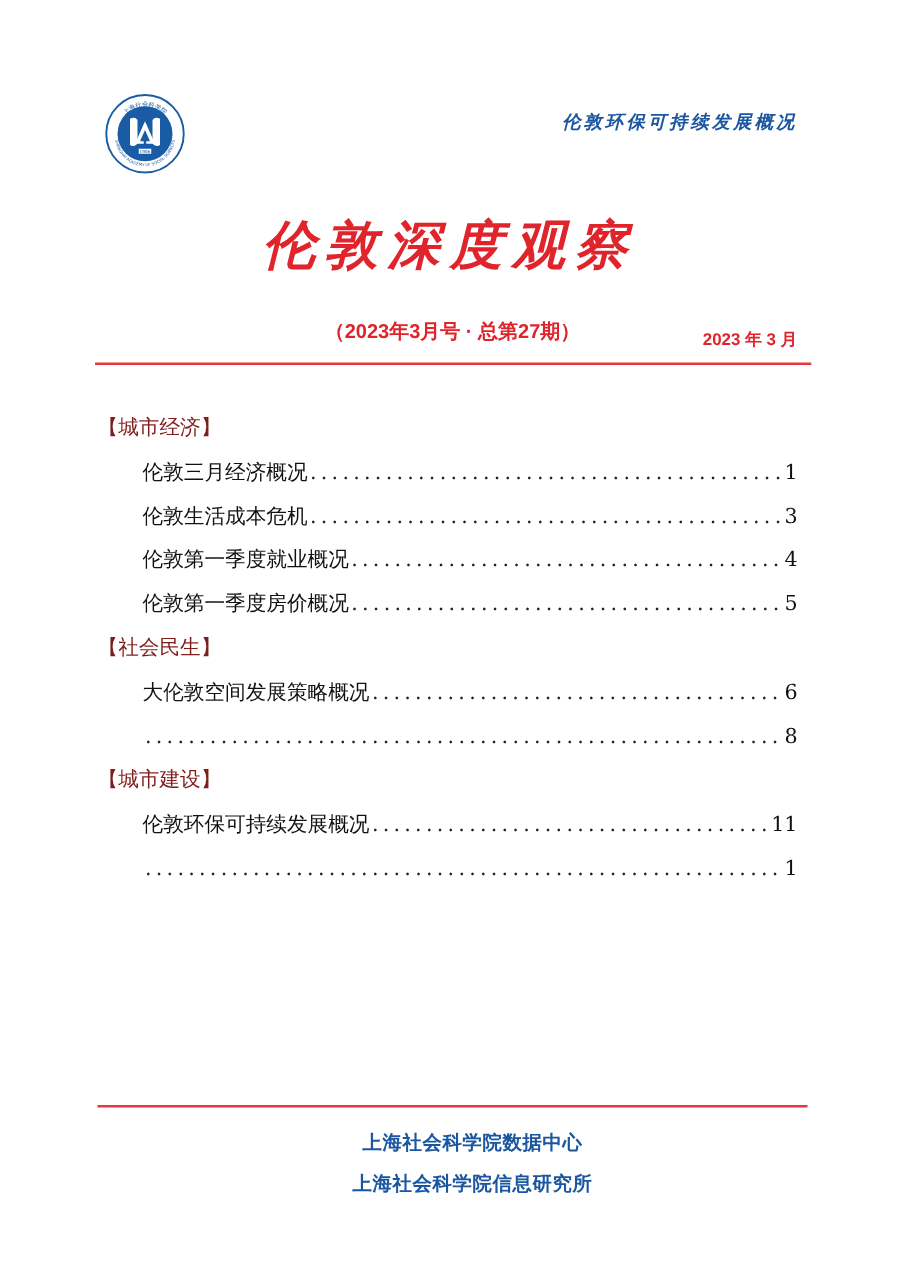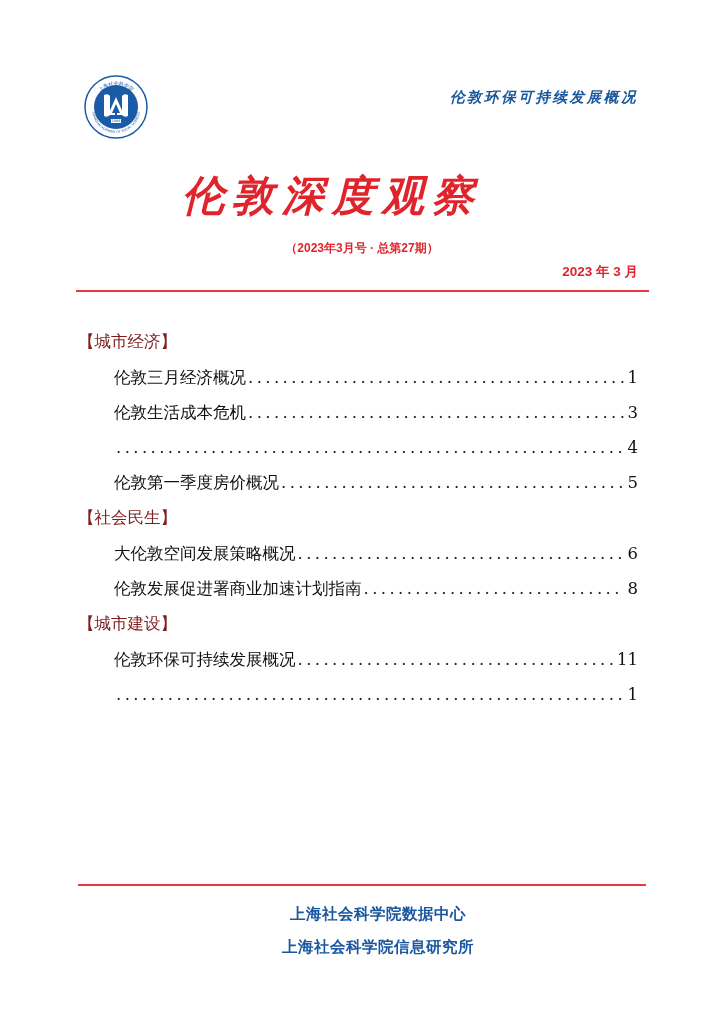--- a/index.html
+++ b/index.html
@@ -13,26 +13,26 @@
     }
     .series {
       position: absolute; right: 86px; top: 88px;
       font-family: "DejaVu Serif", serif; font-weight: bold;
       font-size: 14.5px; letter-spacing: 2.6px; color: #1a57a0;
       font-style: italic;
     }
     .title {
       position: absolute; left: 0; width: 664px; top: 168px; text-align: center;
       font-family: "DejaVu Serif", serif; font-weight: bold; font-style: italic;
-      font-size: 42px; letter-spacing: 8px; color: #e0242b;
+      font-size: 42px; letter-spacing: 8px; color: #e0242b; padding-left: 28px;
     }
     .issue {
-      position: absolute; left: 0; width: 724px; top: 240px; text-align: center;
+      position: absolute; left: 0; width: 724px; top: 255px; text-align: center;
       font-family: "Liberation Sans", sans-serif; font-weight: bold;
-      font-size: 12px; color: #e0242b;
+      font-size: 16px; color: #e0242b;
     }
     .date {
       position: absolute; right: 86px; top: 263px;
       font-family: "Liberation Sans", sans-serif; font-weight: bold;
       font-size: 13.5px; color: #e0242b; margin-left: 29px;
     }
     .rule {
       position: absolute; height: 1.5px; background: #e53a3f;
     }
     .rule.top { left: 76px; width: 573px; top: 290px; }
@@ -105,37 +105,37 @@
     <span class="label">伦敦三月经济概况</span>
     <span class="leader">........................................................................</span>
     <span class="page">1</span>
   </div>
   <div class="toc-entry">
     <span class="label">伦敦生活成本危机</span>
     <span class="leader">........................................................................</span>
     <span class="page">3</span>
   </div>
   <div class="toc-entry">
+    <span class="label">伦敦第一季度就业概况</span>
     <span class="leader">........................................................................</span>
     <span class="page">4</span>
   </div>
   <div class="toc-entry">
     <span class="label">伦敦第一季度房价概况</span>
     <span class="leader">........................................................................</span>
     <span class="page">5</span>
   </div>
 
   <div class="toc-section">【社会民生】</div>
   <div class="toc-entry">
     <span class="label">大伦敦空间发展策略概况</span>
     <span class="leader">........................................................................</span>
     <span class="page">6</span>
   </div>
   <div class="toc-entry">
-    <span class="label">伦敦发展促进署商业加速计划指南 </span>
     <span class="leader">........................................................................</span>
     <span class="page">8</span>
   </div>
 
   <div class="toc-section">【城市建设】</div>
   <div class="toc-entry">
     <span class="label">伦敦环保可持续发展概况 </span>
     <span class="leader">........................................................................</span>
     <span class="page">11</span>
   </div>

